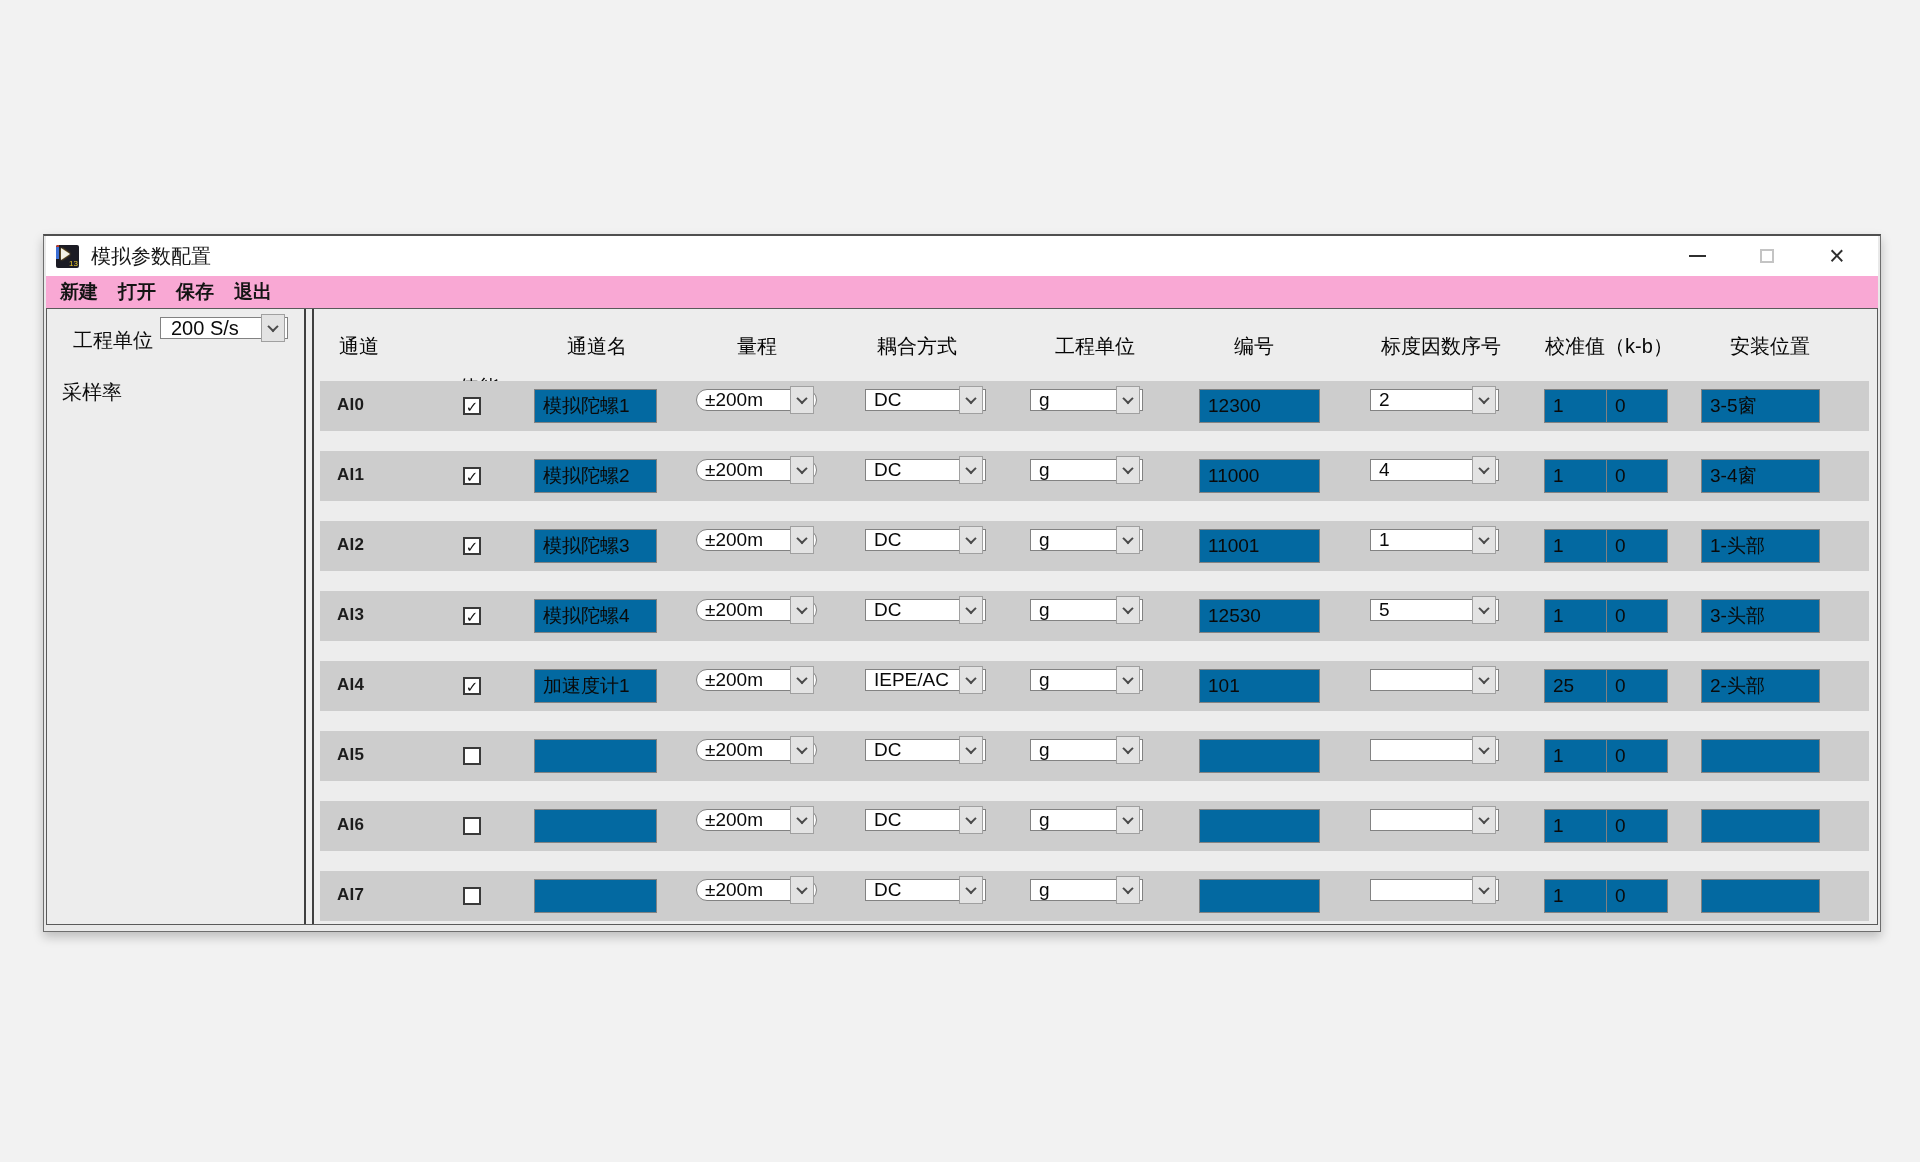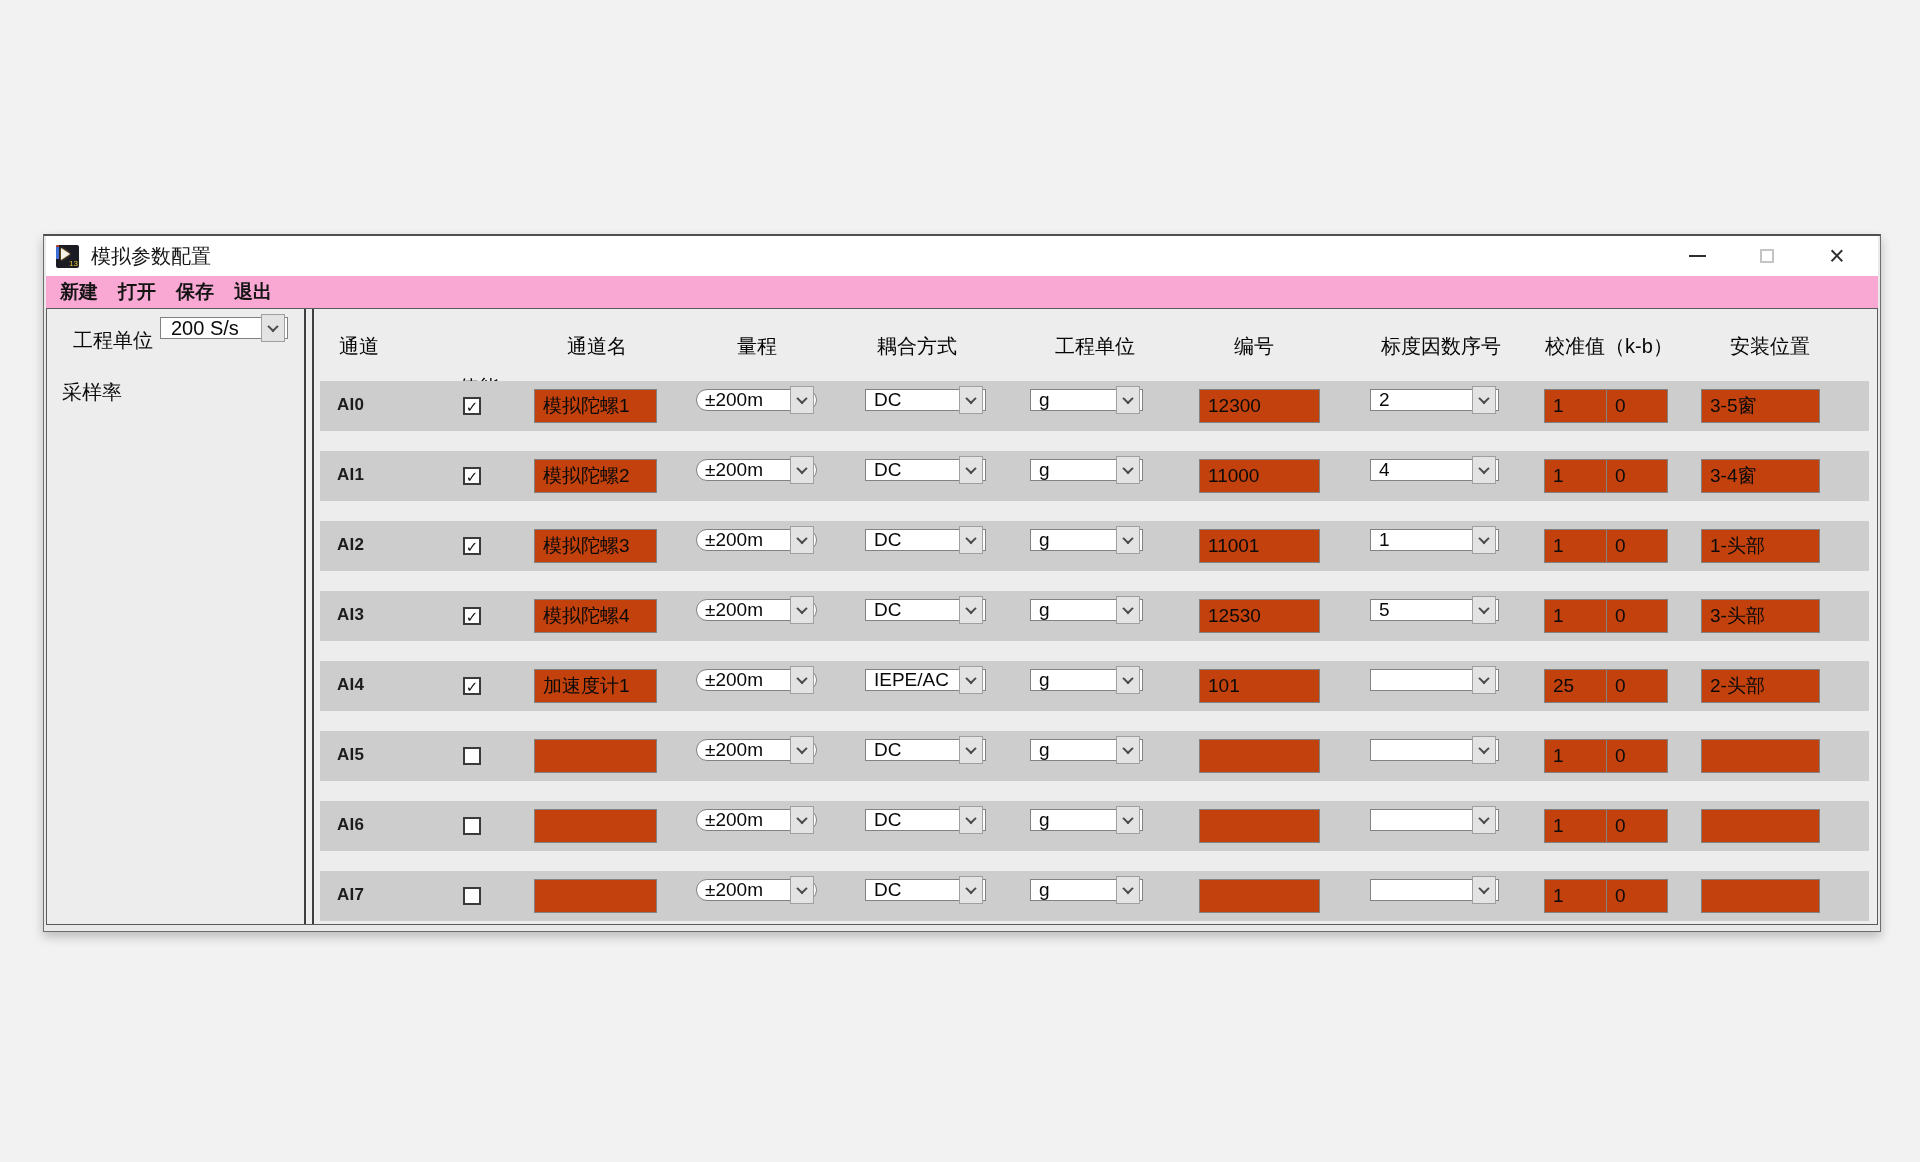--- a/index.html
+++ b/index.html
@@ -68,21 +68,21 @@
 
   .ch-label { position:absolute; left:17px; top:14px; font-size:17px; font-weight:bold; color:#1c1c1c; letter-spacing:.3px; }
 
   .checkbox {
     position:absolute; left:143px; top:16px; width:18px; height:18px;
     background:#fff; border:2px solid #3a3a3a; display:flex; align-items:center; justify-content:center;
     font-size:15px; font-weight:bold; color:#111; line-height:1;
   }
 
   .tfield {
-    position:absolute; top:8px; height:34px; background:#c2410c; border:1px solid #828282;
+    position:absolute; top:8px; height:34px; background:#0369a1; border:1px solid #828282;
     font-size:19px; line-height:32px; padding-left:8px; white-space:nowrap; overflow:hidden; color:#0a0a0a;
   }
   .f-name   { left:214px;  width:123px; }
   .f-number { left:879px;  width:121px; }
   .f-k      { left:1224px; width:63px;  }
   .f-b      { left:1286px; width:62px;  }
   .f-pos    { left:1381px; width:119px; }
 
   .combo {
     position:absolute; top:8px; height:22px; background:#fff; border:1px solid #828282;

